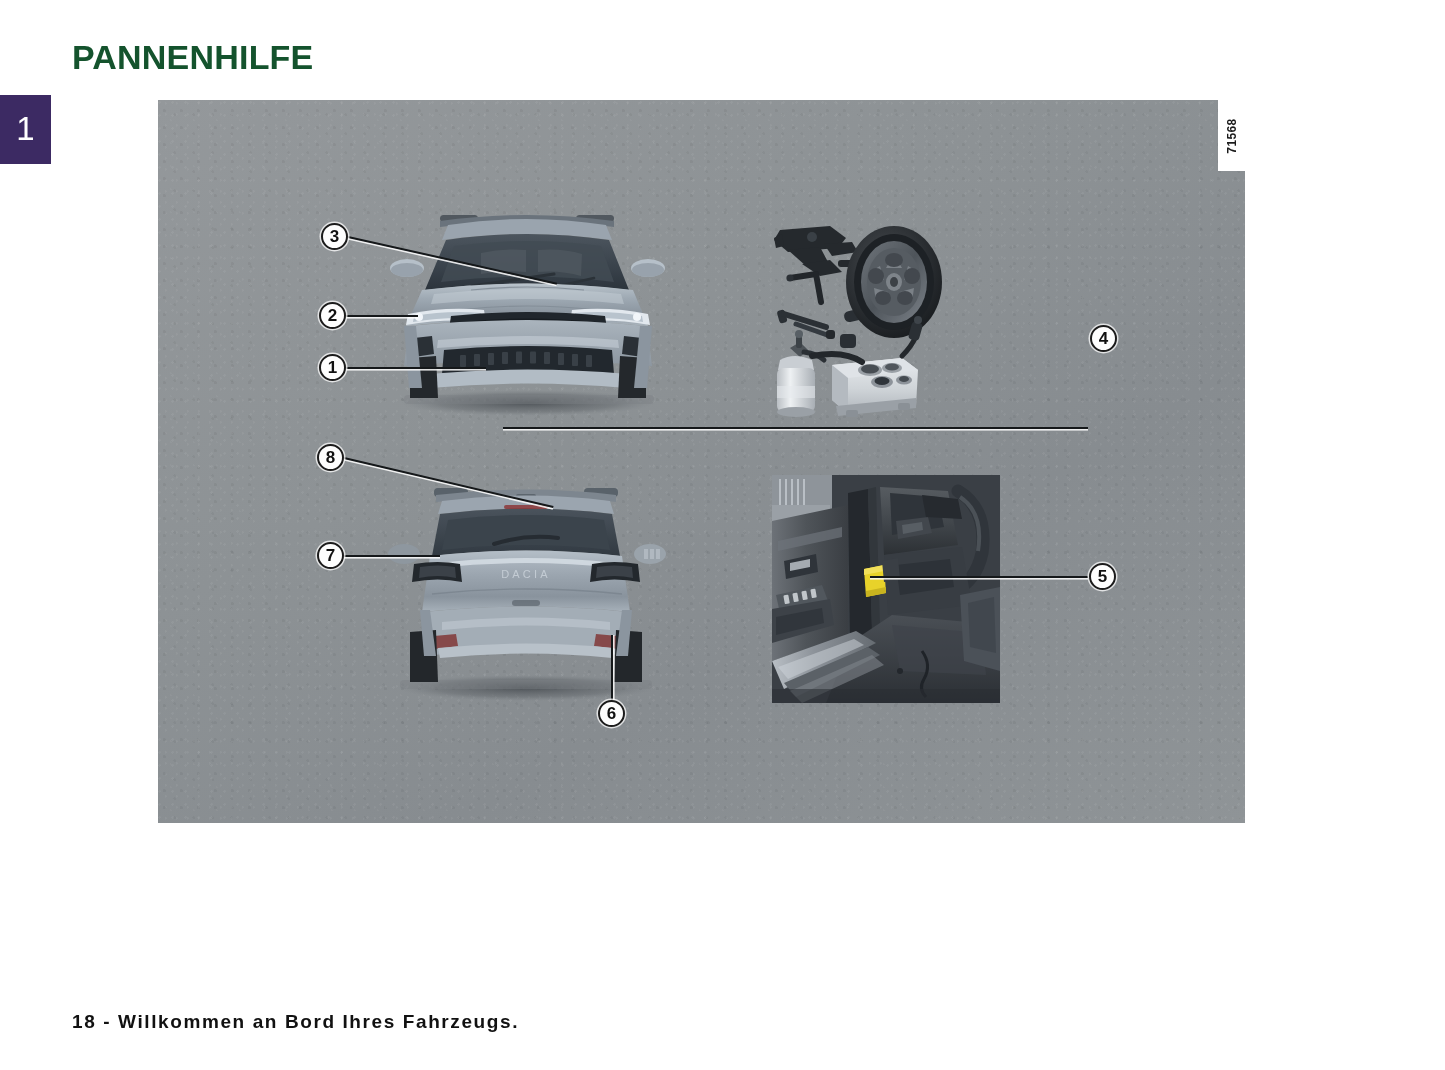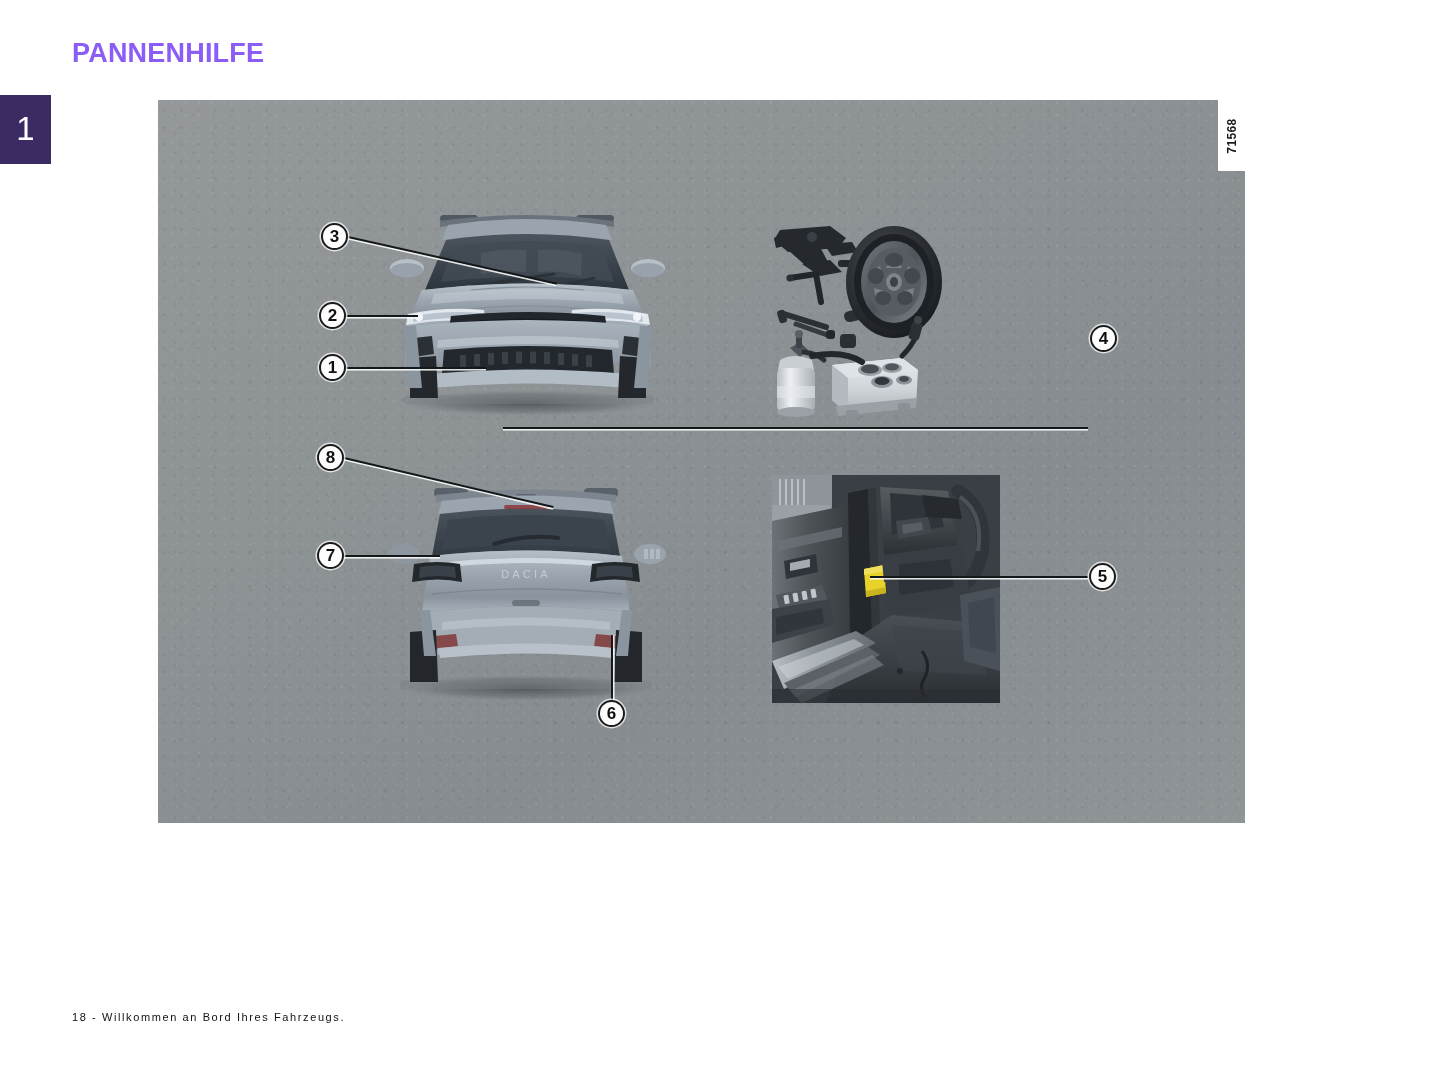--- a/index.html
+++ b/index.html
@@ -31,32 +31,32 @@
     font-size: 33px;
     font-weight: 400;
     line-height: 1;
     padding-bottom: 2px;
   }
 
   
   .page-title {
     position: absolute;
     left: 72px; top: 38px;
-    font-size: 27px;
+    font-size: 34px;
     font-weight: 700;
-    color: #8b5cf6;
+    color: #14532d;
     letter-spacing: 0.2px;
   }
 
   
   .page-footer {
     position: absolute;
     left: 72px; top: 1011px;
-    font-size: 11px;
-    font-weight: 400;
+    font-size: 19px;
+    font-weight: 700;
     color: #111111;
     letter-spacing: 1.6px;
   }
 
   
   .illustration {
     position: absolute;
     left: 158px; top: 100px;
     width: 1087px; height: 723px;
     background:

